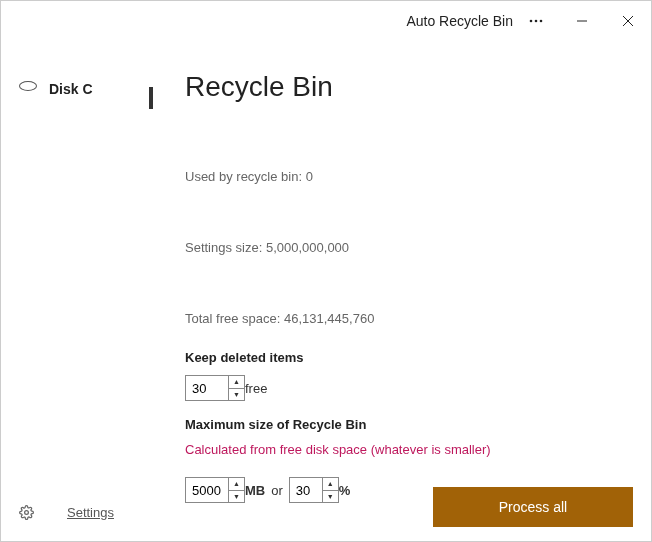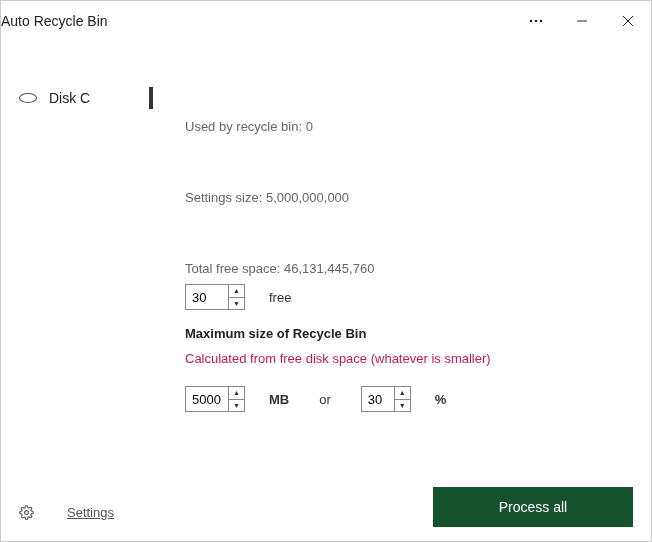--- a/index.html
+++ b/index.html
@@ -11,20 +11,21 @@
     width: 652px;
     height: 542px;
     overflow: hidden;
     border: 1px solid #ccc;
   }
   .titlebar {
     height: 40px;
     display: flex;
     align-items: center;
     padding-left: 0;
+    text-align: right;
   }
   .titlebar-title {
     font-size: 14px;
     color: #222;
     flex: 1;
   }
   .titlebar-btns {
     display: flex;
     height: 100%;
   }
@@ -44,25 +45,25 @@
   .sidebar {
     width: 152px;
     display: flex;
     flex-direction: column;
     justify-content: space-between;
     padding-top: 40px;
     padding-bottom: 16px;
   }
   .sidebar-item {
     display: flex;
-    align-items: center;
     height: 34px;
     padding-left: 18px;
     cursor: pointer;
     position: relative;
+    font-weight: bold;
   }
   .sidebar-item.selected::after {
     content: "";
     position: absolute;
     right: 0;
     top: 6px;
     bottom: 6px;
     width: 4px;
     background: #333;
   }
@@ -119,21 +120,21 @@
     margin-bottom: 10px;
   }
   .subnote {
     font-size: 13px;
     color: #be185d;
     margin-bottom: 20px;
   }
   .row {
     display: flex;
     align-items: center;
-    gap: 24px;
+    gap: 0;
   }
   .spinner {
     display: flex;
     align-items: stretch;
     height: 26px;
     border: 1px solid #888;
     background: #fff;
   }
   .spinner input {
     border: none;
@@ -158,21 +159,21 @@
     cursor: pointer;
     line-height: 1;
   }
   .spinner .arrow:first-child { border-bottom: 1px solid #888; }
   .unit { font-size: 13px; color: #333; }
   .unit.bold { font-weight: bold; }
   .process-btn {
     position: absolute;
     right: 18px;
     bottom: 16px;
-    background: #14532d;
+    background: #a16207;
     color: #fff;
     border: none;
     width: 200px;
     height: 40px;
     font-size: 14px;
     cursor: pointer;
   }
 </style>
 </head>
 <body>
@@ -212,25 +213,27 @@
     <div class="settings-link">
       <svg class="gear" viewBox="0 0 24 24" fill="none" stroke="currentColor" stroke-width="2">
           <circle cx="12" cy="12" r="3"></circle>
           <path d="M19.4 15a1.65 1.65 0 0 0 .33 1.82l.06.06a2 2 0 1 1-2.83 2.83l-.06-.06a1.65 1.65 0 0 0-1.82-.33 1.65 1.65 0 0 0-1 1.51V21a2 2 0 0 1-4 0v-.09a1.65 1.65 0 0 0-1-1.51 1.65 1.65 0 0 0-1.82.33l-.06.06a2 2 0 1 1-2.83-2.83l.06-.06a1.65 1.65 0 0 0 .33-1.82 1.65 1.65 0 0 0-1.51-1H3a2 2 0 0 1 0-4h.09a1.65 1.65 0 0 0 1.51-1 1.65 1.65 0 0 0-.33-1.82l-.06-.06a2 2 0 1 1 2.83-2.83l.06.06a1.65 1.65 0 0 0 1.82.33h0a1.65 1.65 0 0 0 1-1.51V3a2 2 0 0 1 4 0v.09a1.65 1.65 0 0 0 1 1.51h0a1.65 1.65 0 0 0 1.82-.33l.06-.06a2 2 0 1 1 2.83 2.83l-.06.06a1.65 1.65 0 0 0-.33 1.82v0a1.65 1.65 0 0 0 1.51 1H21a2 2 0 0 1 0 4h-.09a1.65 1.65 0 0 0-1.51 1z"></path>
         </svg>
       <span>Settings</span>
     </div>
   </div>
 
   <div class="main">
+    <h1>Recycle Bin</h1>
 
     <div class="stat-line"><span>Used by recycle bin: </span><span>0</span></div>
     <div class="stat-line"><span>Settings size: </span><span>5,000,000,000</span></div>
     <div class="stat-line"><span>Total free space: </span><span>46,131,445,760</span></div>
 
+    <div class="section-title">Keep deleted items</div>
     <div class="row">
       <div class="spinner">
         <input value="30" style="">
         <div class="arrows">
           <div class="arrow">▲</div>
           <div class="arrow">▼</div>
         </div>
       </div>
       <span class="unit">free</span>
     </div>

